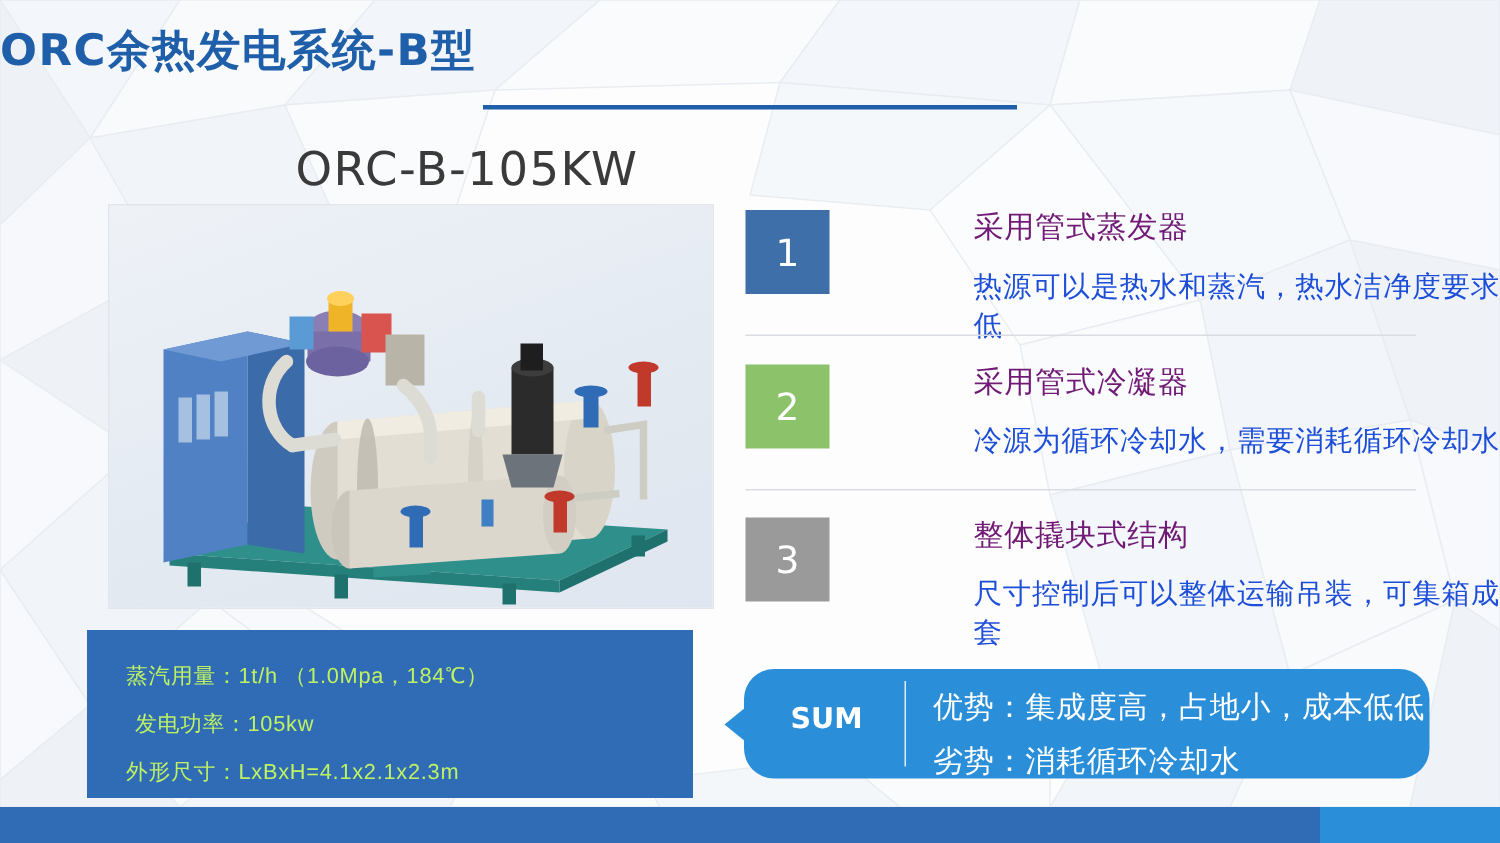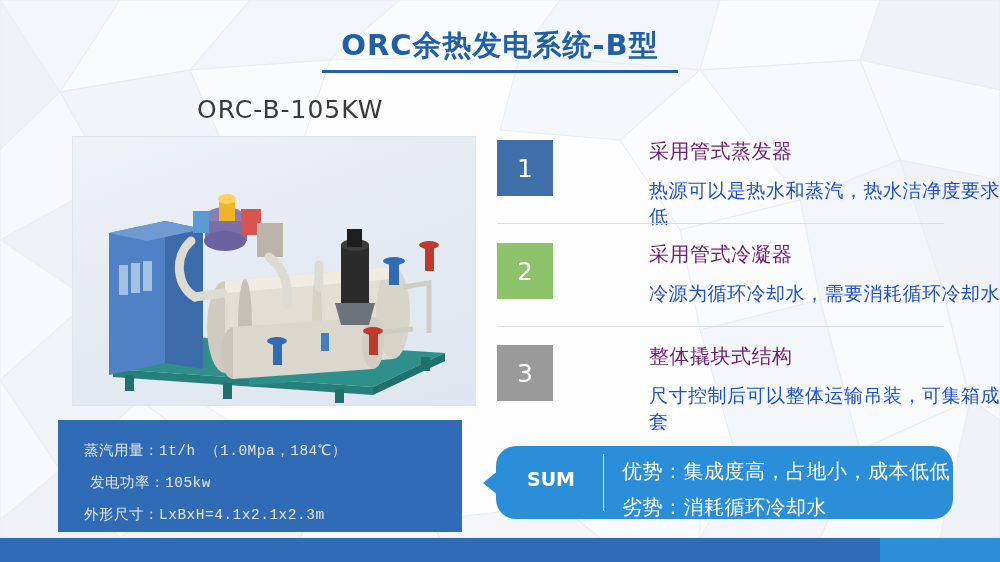--- a/index.html
+++ b/index.html
@@ -9,32 +9,32 @@
     background:#ffffff;position:relative;
   }
   .slide{position:absolute;inset:0;background:#fdfdfd;overflow:hidden;}
 
   
   .facets{position:absolute;inset:0;pointer-events:none;}
   .facets svg{display:block;width:1000px;height:562px;}
 
   
   .title{
-    position:absolute;top:26px;left:0;width:1000px;text-align:center;
+    position:absolute;top:14px;left:0;width:1000px;
     font-size:29px;font-weight:bold;color:#1f5fa9;letter-spacing:1px;
     font-family:"DejaVu Sans","Liberation Sans",sans-serif;
   }
   .title-rule{
     position:absolute;top:70px;left:322px;width:356px;height:3px;background:#1f5fa9;
   }
 
   
   .subtitle{
     position:absolute;top:95px;left:197px;
-    font-size:25px;color:#3a3a3a;letter-spacing:1px;
+    font-size:31px;color:#3a3a3a;letter-spacing:1px;
     font-family:"DejaVu Sans","Liberation Sans",sans-serif;
   }
 
   
   .product{
     position:absolute;left:72px;top:136px;width:402px;height:268px;
     background:linear-gradient(160deg,#eef2f7 0%,#e4eaf2 55%,#dfe6ef 100%);
     border:1px solid #e2e6ec;
     overflow:hidden;
   }
@@ -61,22 +61,22 @@
     font-family:"DejaVu Sans","Liberation Sans",sans-serif;
   }
   .fdiv{position:absolute;left:497px;width:447px;height:1px;background:#d9dde3;}
 
   
   .specbox{
     position:absolute;left:58px;top:420px;width:404px;height:112px;
     background:#2f6cb5;
   }
   .specline{
-    color:#e5e5e5;font-size:14.5px;letter-spacing:.5px;
-    font-family:Liberation Mono, monospace;
+    color:#bef264;font-size:14.5px;letter-spacing:.5px;
+    font-family:Liberation Sans, sans-serif;
   }
 
   
   .sumwrap{position:absolute;left:483px;top:446px;width:470px;height:55px;}
   .sumbox{
     position:absolute;left:13px;top:0;width:457px;height:73px;
     background:#2a8fd8;border-radius:20px;
   }
   .sumarrow{
     position:absolute;left:0;top:24px;width:0;height:0;

